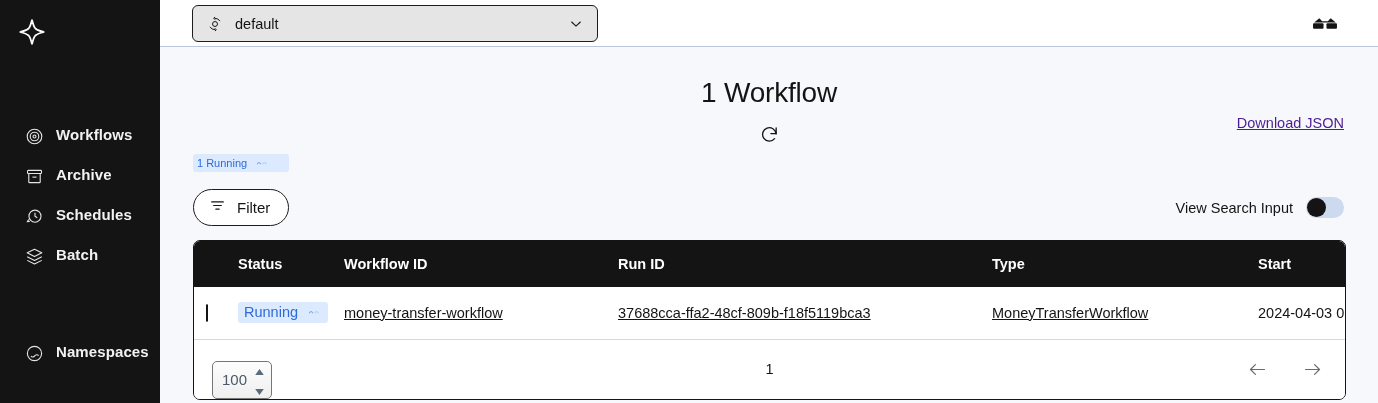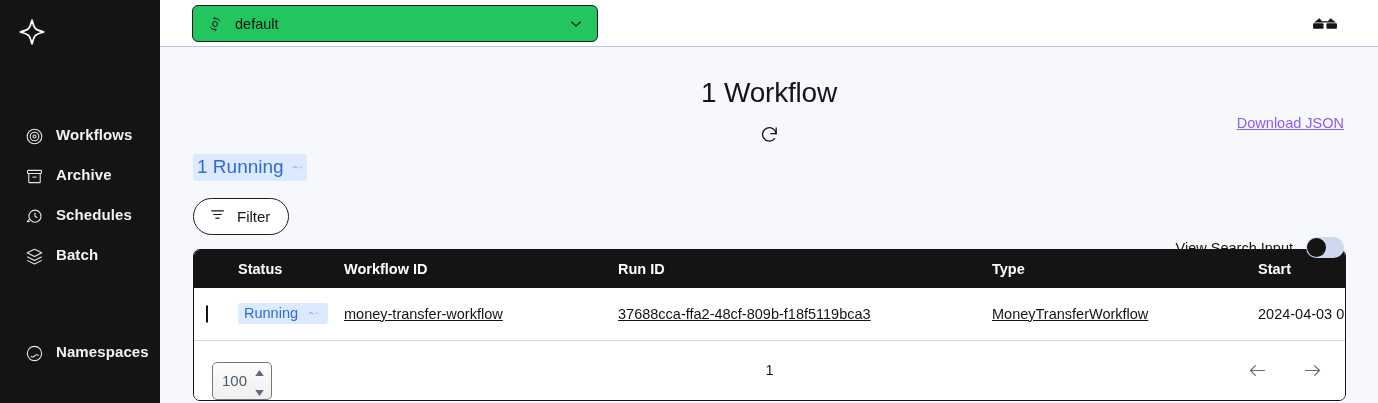--- a/index.html
+++ b/index.html
@@ -54,21 +54,21 @@
   .topbar {
     height: 47px; width: 100%;
     background: #ffffff;
     border-bottom: 1px solid #b9c6dd;
     display: flex; align-items: center;
     position: relative;
   }
   .ns-select {
     position: absolute; left: 32px; top: 5px;
     width: 406px; height: 37px;
-    background: #22c55e;
+    background: #e5e5e5;
     border: 1px solid #1c1c1c;
     border-radius: 6px;
     display: flex; align-items: center;
     padding: 0 12px;
     cursor: pointer;
   }
   .ns-select .ns-ico { width: 20px; height: 20px; margin-right: 10px; display:flex; align-items:center; justify-content:center; }
   .ns-select .ns-label { font-size: 14.5px; color: #141414; flex: 1 1 auto; }
   .ns-select .ns-chev { width: 18px; height: 18px; display:flex; align-items:center; justify-content:center; }
 
@@ -88,29 +88,29 @@
   .title-row {
     display: flex; align-items: center; gap: 14px;
     margin-top: 30px;
     flex-direction: column;
   }
   .page-title { font-size: 28px; font-weight: 400; color: #141414; letter-spacing: -.2px; }
   .refresh-btn { width: 22px; height: 22px; display:flex; align-items:center; justify-content:center; cursor:pointer; }
 
   .download-link {
     position: absolute; right: 34px; top: 38px;
-    font-size: 14.5px; color: #8b5cf6;
+    font-size: 14.5px; color: #4c1d95;
     text-decoration: underline; cursor: pointer;
   }
 
   .status-badge {
     display: inline-flex; align-items: center; gap: 8px;
     background: #dbeafe; color: #2f6bd8;
-    font-size: 19px;
-    padding: 2px 2px 3px 4px;
+    font-size: 11px;
+    padding: 2px 21px 3px 4px;
     border-radius: 3px;
     margin-top: 9px;
     cursor: pointer;
   }
   .spinner-mini { width: 13px; height: 13px; display:flex; align-items:center; justify-content:center; }
 
   .controls-row {
     display: flex; align-items: center;
     margin-top: 17px; position: relative; height: 37px;
   }
@@ -118,21 +118,20 @@
     display: inline-flex; align-items: center; gap: 11px;
     height: 37px; padding: 0 18px 0 15px;
     border: 1px solid #1c1c1c; border-radius: 19px;
     background: #ffffff; cursor: pointer;
   }
   .filter-btn .lbl { font-size: 15px; color: #141414; }
   .view-search {
     position: absolute; right: 1px; top: 8px;
     display: flex; align-items: center; gap: 13px;
     cursor: pointer;
-    margin-top: 31px;
   }
   .view-search .lbl { font-size: 14.5px; color: #141414; }
   .toggle {
     width: 38px; height: 21px; border-radius: 11px;
     background: #cdd9ef; position: relative;
   }
   .toggle .knob {
     position: absolute; left: 1px; top: 1px;
     width: 19px; height: 19px; border-radius: 50%;
     background: #141414;
@@ -141,21 +140,21 @@
   
   .table-wrap {
     margin-top: 14px;
     width: 1153px;
     border: 1px solid #141414;
     border-radius: 7px;
     overflow: hidden;
     background: #ffffff;
   }
   table { width: 100%; border-collapse: collapse; table-layout: fixed; }
-  thead tr { background: #141414; height: 38px; }
+  thead tr { background: #141414; height: 46px; }
   thead th {
     color: #ffffff; font-size: 14.5px; font-weight: 700;
     text-align: left; padding: 0;
     white-space: nowrap;
   }
   th.c-check, td.c-check { width: 44px; padding-left: 12px; }
   th.c-status, td.c-status { width: 106px; }
   th.c-wfid, td.c-wfid { width: 274px; }
   th.c-runid, td.c-runid { width: 374px; }
   th.c-type, td.c-type { width: 266px; }

